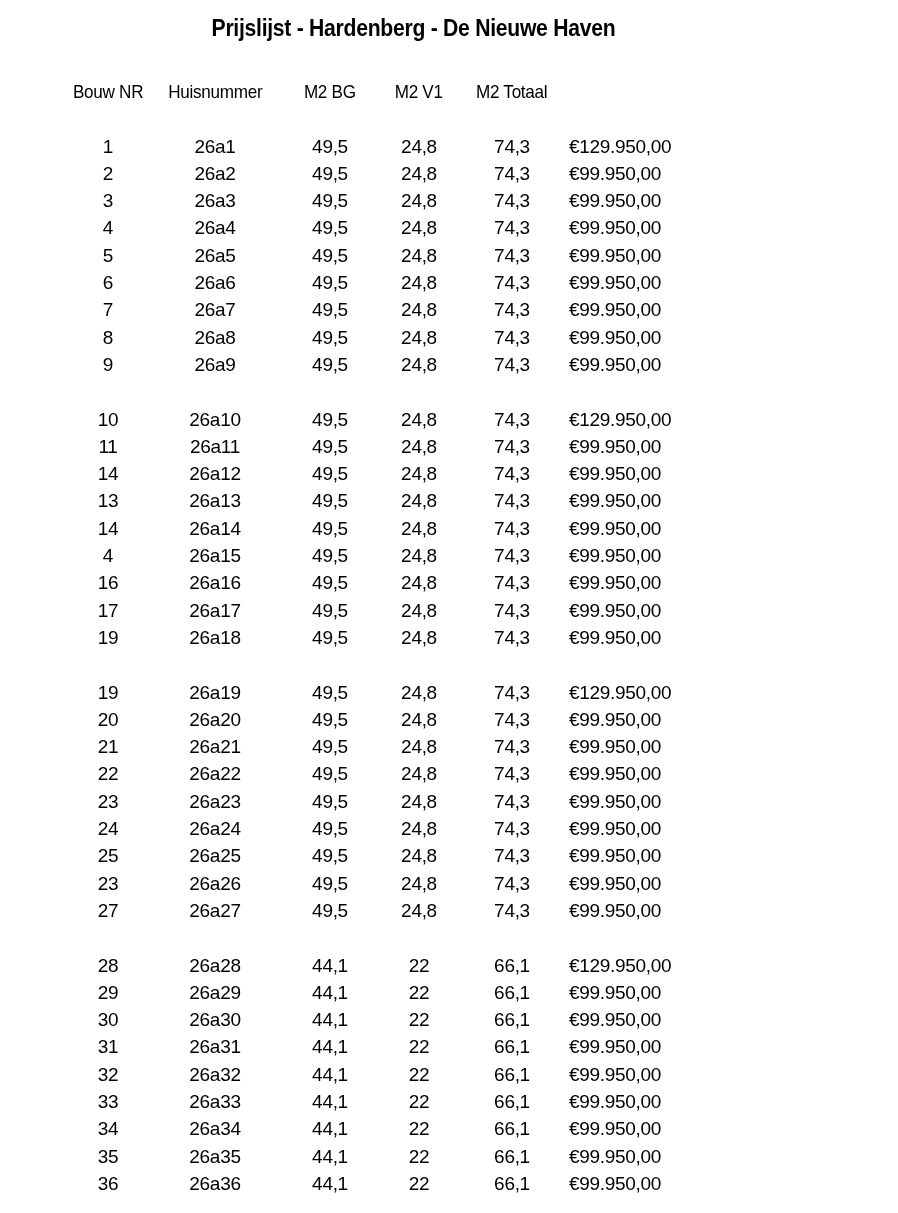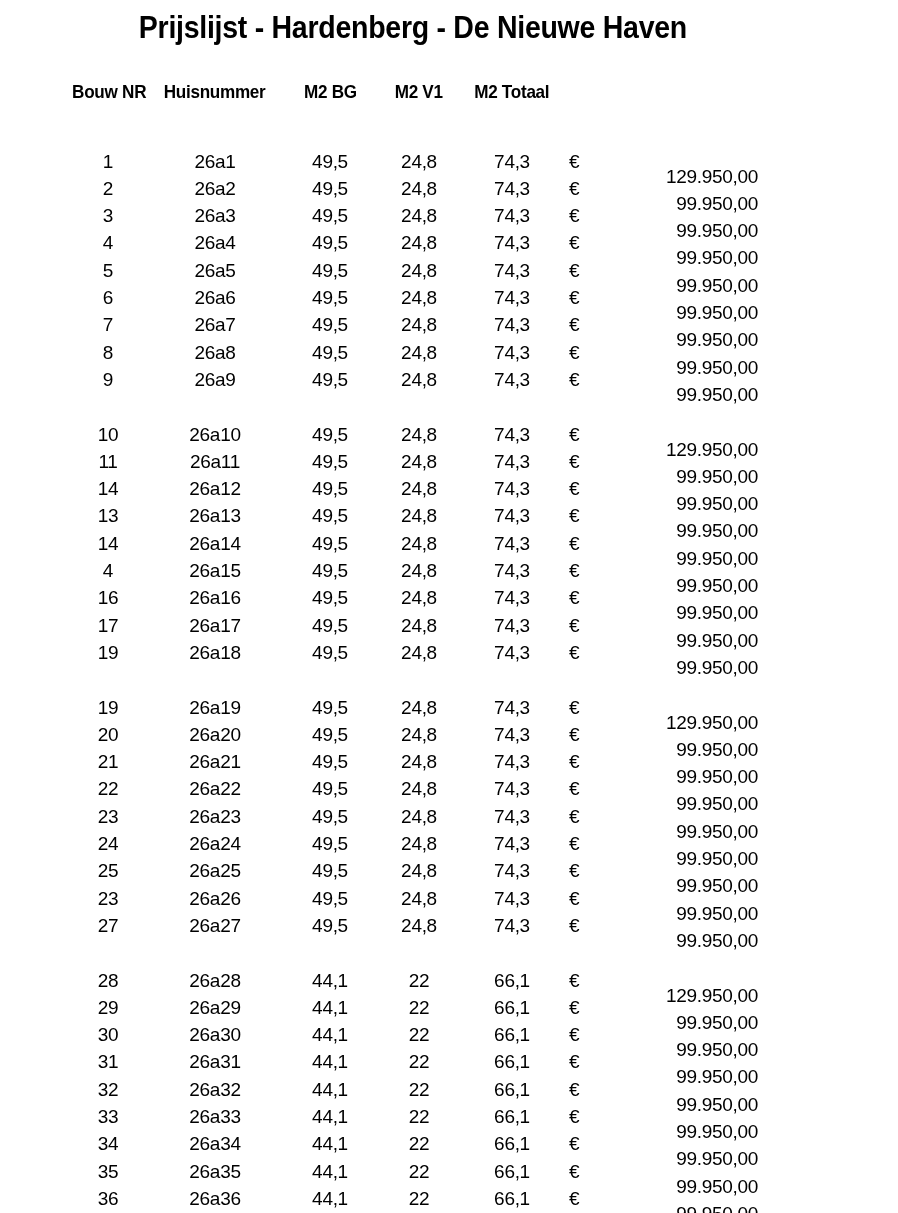--- a/index.html
+++ b/index.html
@@ -15,21 +15,21 @@
   .content {
     margin-left: 68px;
     width: 690px;
   }
   .title {
     margin: 0;
     padding-top: 10px;
     height: 36px;
     line-height: 36px;
     text-align: center;
-    font-size: 31px;
+    font-size: 23px;
     font-weight: 700;
     white-space: nowrap;
   }
   .title .tx {
     display: inline-block;
     transform: scaleX(0.92);
     transform-origin: center;
     letter-spacing: -0.3px;
   }
   .table {
@@ -42,37 +42,36 @@
     align-items: center;
   }
   .row.blank {  }
   .c {
     text-align: center;
     font-size: 19px;
     letter-spacing: -0.3px;
     white-space: nowrap;
     line-height: 27.3px;
   }
-  .h { font-weight: 700; }
+  .h { font-weight: 400; }
   .h .hx {
     display: inline-block;
     transform: scaleX(0.9);
     transform-origin: center;
   }
   .price {
     display: flex;
     align-items: center;
     text-align: left;
     padding-left: 5px;
   }
   .price .eur { }
   .price .amt {
     flex: 1;
-    text-align: right;
-    margin-top: 30px;
+    text-align: left;
   }
 </style>
 </head>
 <body>
 
 <div class="page">
   <div class="content">
     <h1 class="title"><span class="tx">Prijslijst - Hardenberg - De Nieuwe Haven</span></h1>
     <div class="table">
         <div class="row">

